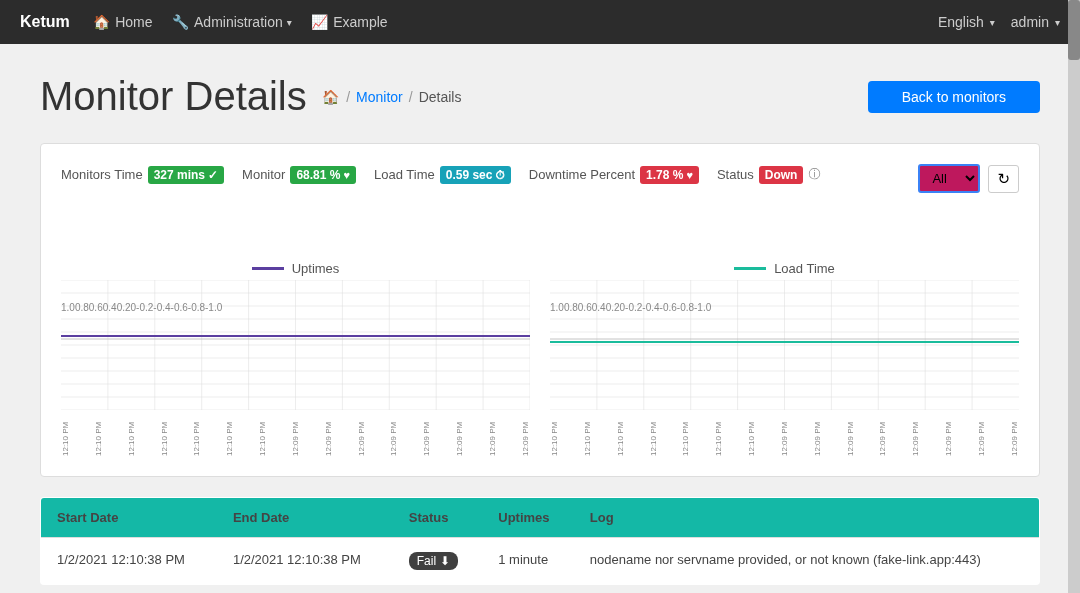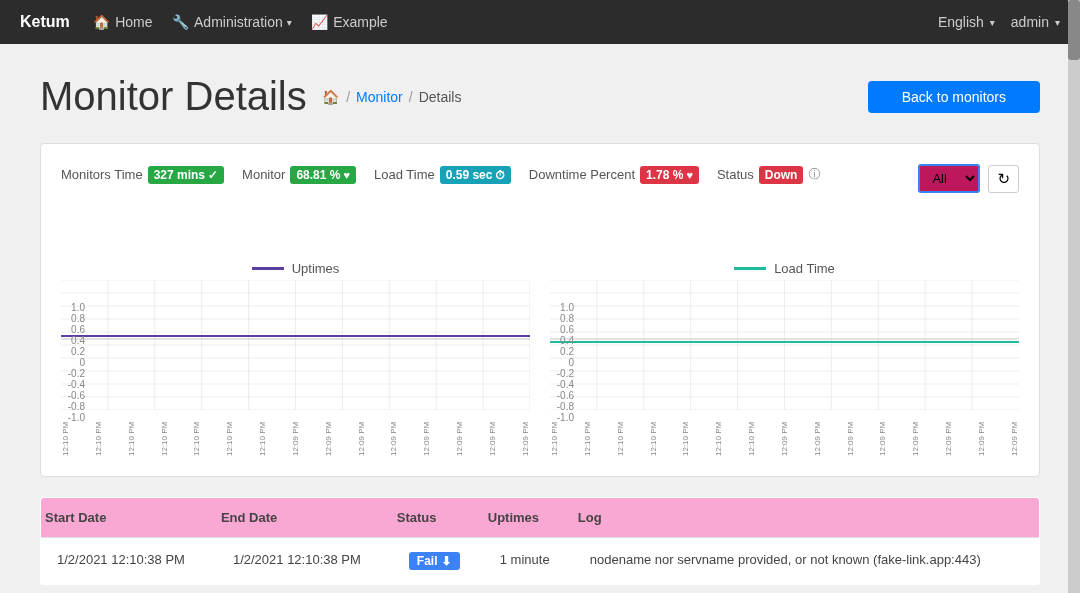--- a/index.html
+++ b/index.html
@@ -137,63 +137,64 @@
     }
     .legend-uptimes { background: #5b3fa0; }
     .legend-loadtime { background: #1abc9c; }
 
     
     .chart-y-labels {
       position: absolute;
       left: 0;
       top: 22px;
       display: flex;
-      flex-direction: column;
+      flex-direction: row;
+      justify-content: space-between;
       height: 130px;
       font-size: 10px;
       color: #888;
       padding-right: 4px;
       width: 28px;
       text-align: right;
     }
 
     
     .data-table {
       width: 100%;
       border-collapse: collapse;
       background: #fff;
       border: 1px solid #ddd;
       border-radius: 4px;
       overflow: hidden;
     }
     .data-table th {
-      background: #f9a8d4;
-      padding: 12px 4px;
+      background: #14b8a6;
+      padding: 12px 16px;
       text-align: left;
       font-size: 13px;
       font-weight: 600;
       color: #444;
       border-bottom: 1px solid #ddd;
     }
     .data-table td {
       padding: 14px 16px;
       font-size: 13px;
       color: #444;
       border-bottom: 1px solid #eee;
       vertical-align: top;
     }
     .data-table tr:last-child td { border-bottom: none; }
 
     .status-fail {
-      background: #3b82f6;
+      background: #404040;
       color: #fff;
       padding: 2px 8px;
-      border-radius: 3px;
+      border-radius: 8px;
       font-size: 12px;
-      font-weight: bold;
+      font-weight: normal;
       display: inline-flex;
       align-items: center;
       gap: 4px;
     }
     .scrollbar-track {
       position: fixed;
       right: 0;
       top: 0;
       width: 12px;
       height: 100%;

